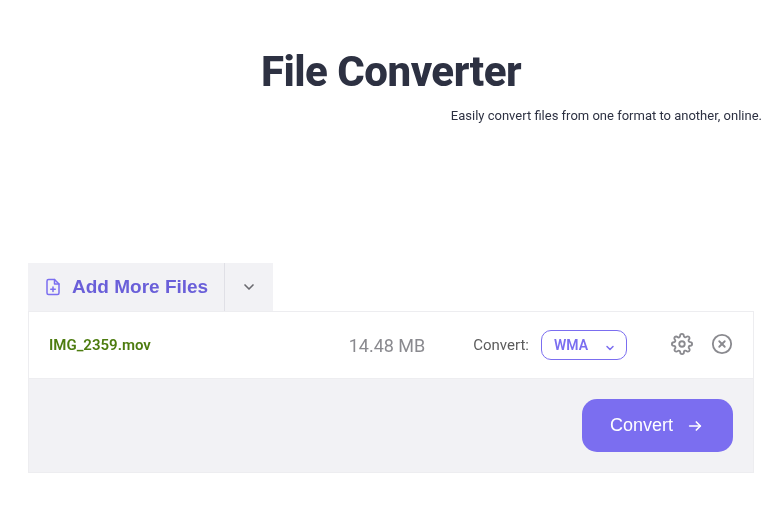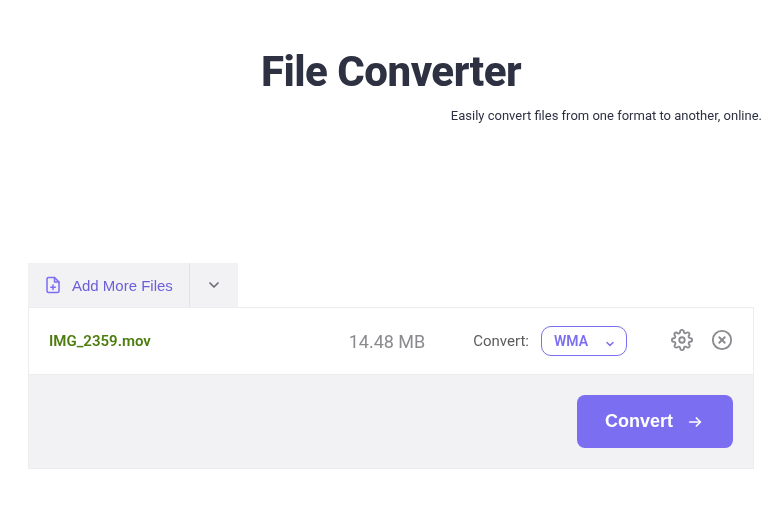--- a/index.html
+++ b/index.html
@@ -36,23 +36,23 @@
       width: fit-content;
     }
     .add-btn {
       display: flex;
       align-items: center;
       gap: 10px;
       background: #f2f2f5;
       border: none;
       padding: 13px 16px;
       cursor: pointer;
-      font-size: 15px;
+      font-size: 19px;
       color: #6a5fd9;
-      font-weight: 400;
+      font-weight: 700;
       border-right: 1px solid #e0e0e6;
     }
     .add-icon {
       width: 18px;
       height: 18px;
       display: flex;
       align-items: center;
       justify-content: center;
     }
     .add-dropdown {
@@ -137,24 +137,24 @@
       border: 1px solid #ededf0;
       border-top: none;
     }
     .convert-btn {
       display: flex;
       align-items: center;
       gap: 12px;
       background: #7b6ef0;
       color: #ffffff;
       border: none;
-      border-radius: 8px;
+      border-radius: 15px;
       padding: 16px 28px;
       font-size: 18px;
-      font-weight: 700;
+      font-weight: 400;
       cursor: pointer;
     }
     .arrow-icon {
       width: 20px;
       height: 16px;
     }
   </style>
 </head>
 <body>
 

